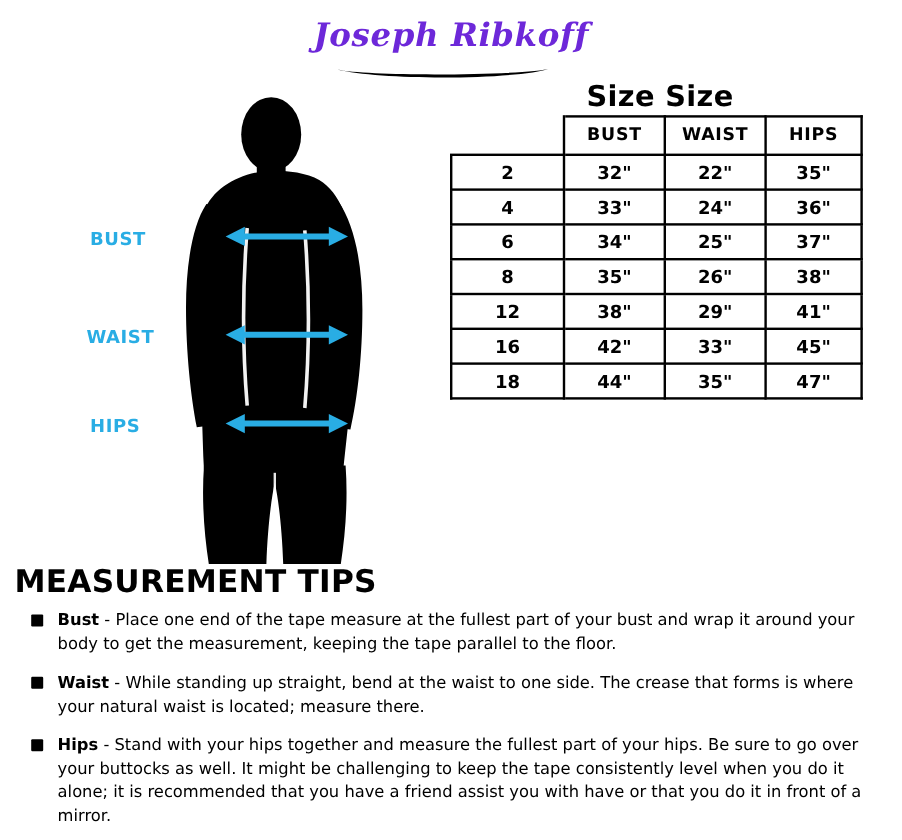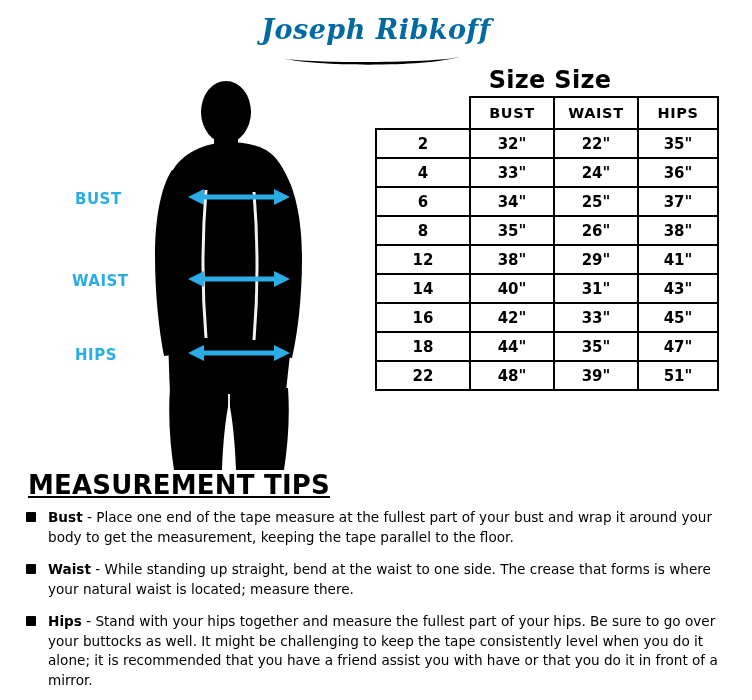--- a/index.html
+++ b/index.html
@@ -21,21 +21,21 @@
     position: absolute;
     top: 14px;
     left: 0;
     width: 752px;
     text-align: center;
     font-family: "DejaVu Serif", serif;
     font-style: italic;
     font-weight: bold;
     font-size: 27px;
     letter-spacing: 0.5px;
-    color: #0369a1;
+    color: #6d28d9;
   }
   .brand-underline {
     position: absolute;
     top: 54px;
     left: 277px;
     width: 186px;
     height: 14px;
   }
 
   
@@ -104,26 +104,25 @@
   .arrow-svg {
     position: absolute;
     left: 0;
     top: 0;
     pointer-events: none;
   }
 
   
   .tips-title {
     position: absolute;
-    left: 28px;
+    left: 12px;
     top: 470px;
     font-size: 26px;
     font-weight: bold;
     letter-spacing: 0.2px;
-    text-decoration: underline;
   }
   .tips {
     position: absolute;
     left: 26px;
     top: 508px;
     width: 706px;
   }
   .tip {
     position: relative;
     padding-left: 22px;
@@ -253,42 +252,30 @@
         <td>26"</td>
         <td>38"</td>
       </tr>
       <tr>
         <td>12</td>
         <td>38"</td>
         <td>29"</td>
         <td>41"</td>
       </tr>
       <tr>
-        <td>14</td>
-        <td>40"</td>
-        <td>31"</td>
-        <td>43"</td>
-      </tr>
-      <tr>
         <td>16</td>
         <td>42"</td>
         <td>33"</td>
         <td>45"</td>
       </tr>
       <tr>
         <td>18</td>
         <td>44"</td>
         <td>35"</td>
         <td>47"</td>
-      </tr>
-      <tr>
-        <td>22</td>
-        <td>48"</td>
-        <td>39"</td>
-        <td>51"</td>
       </tr>
     </tbody>
 </table>
 
 <div class="tips-title">MEASUREMENT TIPS</div>
 <div class="tips">
   <div class="tip">
     <span class="bullet"></span>
     <b>Bust</b><span> - Place one end of the tape measure at the fullest part of your bust and wrap it around your body to get the measurement, keeping the tape parallel to the floor.</span>
   </div>

